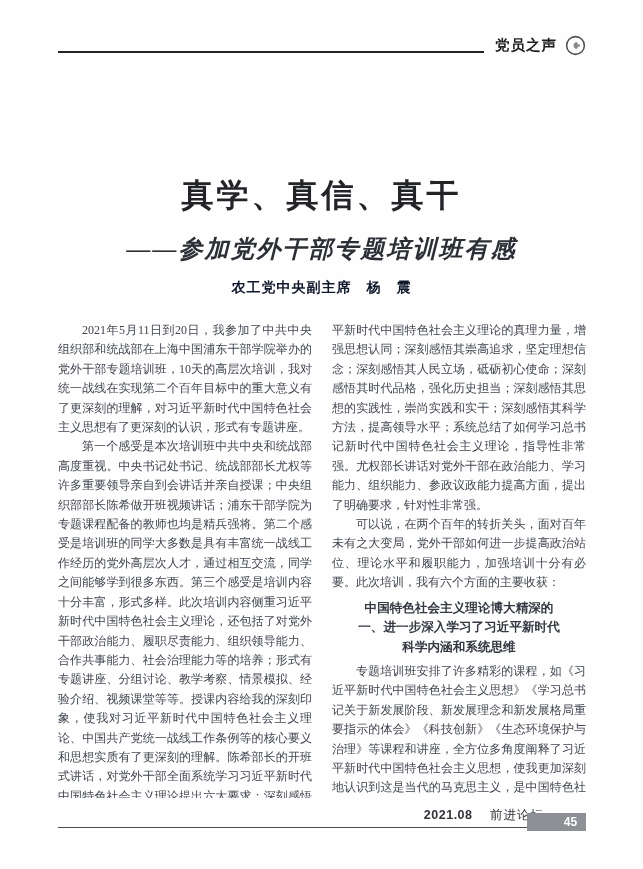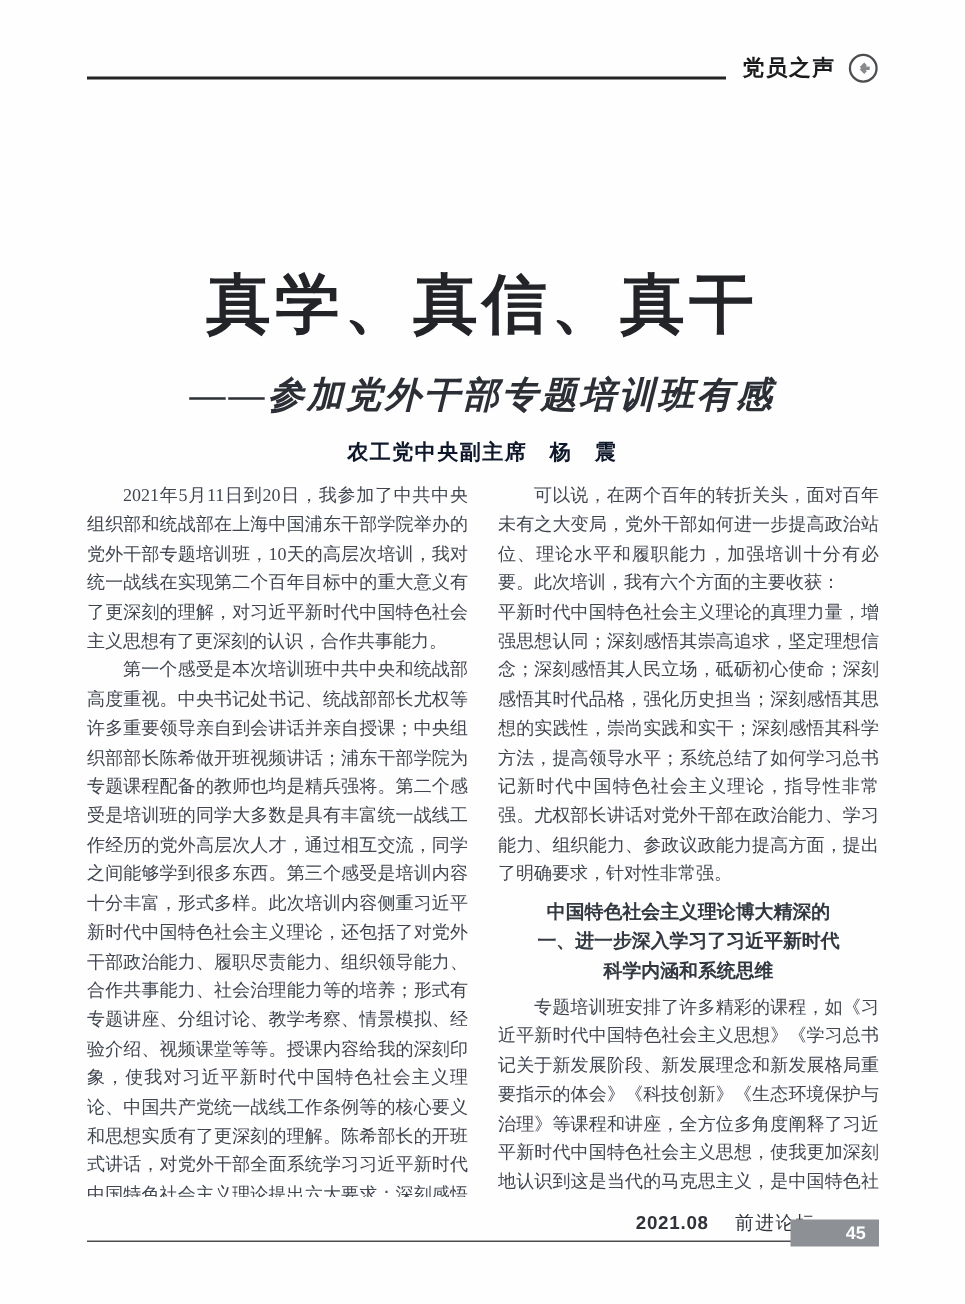--- a/index.html
+++ b/index.html
@@ -46,21 +46,21 @@
   .title-block {
     position: absolute;
     top: 174px; left: 0;
     width: 100%;
     text-align: center;
   }
   .article-title {
     margin: 0;
     font-family: Liberation Sans, sans-serif;
     font-weight: bold;
-    font-size: 43px;
+    font-size: 32px;
     letter-spacing: 3px;
     color: #222428;
     text-align: center;
   }
   .article-subtitle {
     margin-top: 15px;
     font-style: italic;
     font-size: 24px;
     letter-spacing: 2px;
     color: #2c2f35;
@@ -156,26 +156,26 @@
   </div>
 
   <div class="title-block">
     <h1 class="article-title">真学、真信、真干</h1>
     <div class="article-subtitle">——参加党外干部专题培训班有感</div>
     <div class="article-author">农工党中央副主席　杨　震</div>
   </div>
 
   <div class="columns">
     <div class="col">
-      <p class="body-para">2021年5月11日到20日，我参加了中共中央组织部和统战部在上海中国浦东干部学院举办的党外干部专题培训班，10天的高层次培训，我对统一战线在实现第二个百年目标中的重大意义有了更深刻的理解，对习近平新时代中国特色社会主义思想有了更深刻的认识，合作共事能力。</p>
+      <p class="body-para">2021年5月11日到20日，我参加了中共中央组织部和统战部在上海中国浦东干部学院举办的党外干部专题培训班，10天的高层次培训，我对统一战线在实现第二个百年目标中的重大意义有了更深刻的理解，对习近平新时代中国特色社会主义思想有了更深刻的认识，形式有专题讲座。</p>
       <p class="body-para">第一个感受是本次培训班中共中央和统战部高度重视。中央书记处书记、统战部部长尤权等许多重要领导亲自到会讲话并亲自授课；中央组织部部长陈希做开班视频讲话；浦东干部学院为专题课程配备的教师也均是精兵强将。第二个感受是培训班的同学大多数是具有丰富统一战线工作经历的党外高层次人才，通过相互交流，同学之间能够学到很多东西。第三个感受是培训内容十分丰富，形式多样。此次培训内容侧重习近平新时代中国特色社会主义理论，还包括了对党外干部政治能力、履职尽责能力、组织领导能力、合作共事能力、社会治理能力等的培养；形式有专题讲座、分组讨论、教学考察、情景模拟、经验介绍、视频课堂等等。授课内容给我的深刻印象，使我对习近平新时代中国特色社会主义理论、中国共产党统一战线工作条例等的核心要义和思想实质有了更深刻的理解。陈希部长的开班式讲话，对党外干部全面系统学习习近平新时代中国特色社会主义理论提出六大要求：深刻感悟习近</p>
     </div>
     <div class="col">
+      <p class="body-para no-indent">平新时代中国特色社会主义理论的真理力量，增强思想认同；深刻感悟其崇高追求，坚定理想信念；深刻感悟其人民立场，砥砺初心使命；深刻感悟其时代品格，强化历史担当；深刻感悟其思想的实践性，崇尚实践和实干；深刻感悟其科学方法，提高领导水平；系统总结了如何学习总书记新时代中国特色社会主义理论，指导性非常强。尤权部长讲话对党外干部在政治能力、学习能力、组织能力、参政议政能力提高方面，提出了明确要求，针对性非常强。</p>
       <p class="body-para">可以说，在两个百年的转折关头，面对百年未有之大变局，党外干部如何进一步提高政治站位、理论水平和履职能力，加强培训十分有必要。此次培训，我有六个方面的主要收获：</p>
-      <p class="body-para no-indent">平新时代中国特色社会主义理论的真理力量，增强思想认同；深刻感悟其崇高追求，坚定理想信念；深刻感悟其人民立场，砥砺初心使命；深刻感悟其时代品格，强化历史担当；深刻感悟其思想的实践性，崇尚实践和实干；深刻感悟其科学方法，提高领导水平；系统总结了如何学习总书记新时代中国特色社会主义理论，指导性非常强。尤权部长讲话对党外干部在政治能力、学习能力、组织能力、参政议政能力提高方面，提出了明确要求，针对性非常强。</p>
       <div class="section-heading">
         <span class="hline">中国特色社会主义理论博大精深的</span>
         <span class="hline">一、进一步深入学习了习近平新时代</span>
         <span class="hline">科学内涵和系统思维</span>
       </div>
       <p class="body-para">专题培训班安排了许多精彩的课程，如《习近平新时代中国特色社会主义思想》《学习总书记关于新发展阶段、新发展理念和新发展格局重要指示的体会》《科技创新》《生态环境保护与治理》等课程和讲座，全方位多角度阐释了习近平新时代中国特色社会主义思想，使我更加深刻地认识到这是当代的马克思主义，是中国特色社会主义</p>
     </div>
   </div>
 
   <div class="footer">

